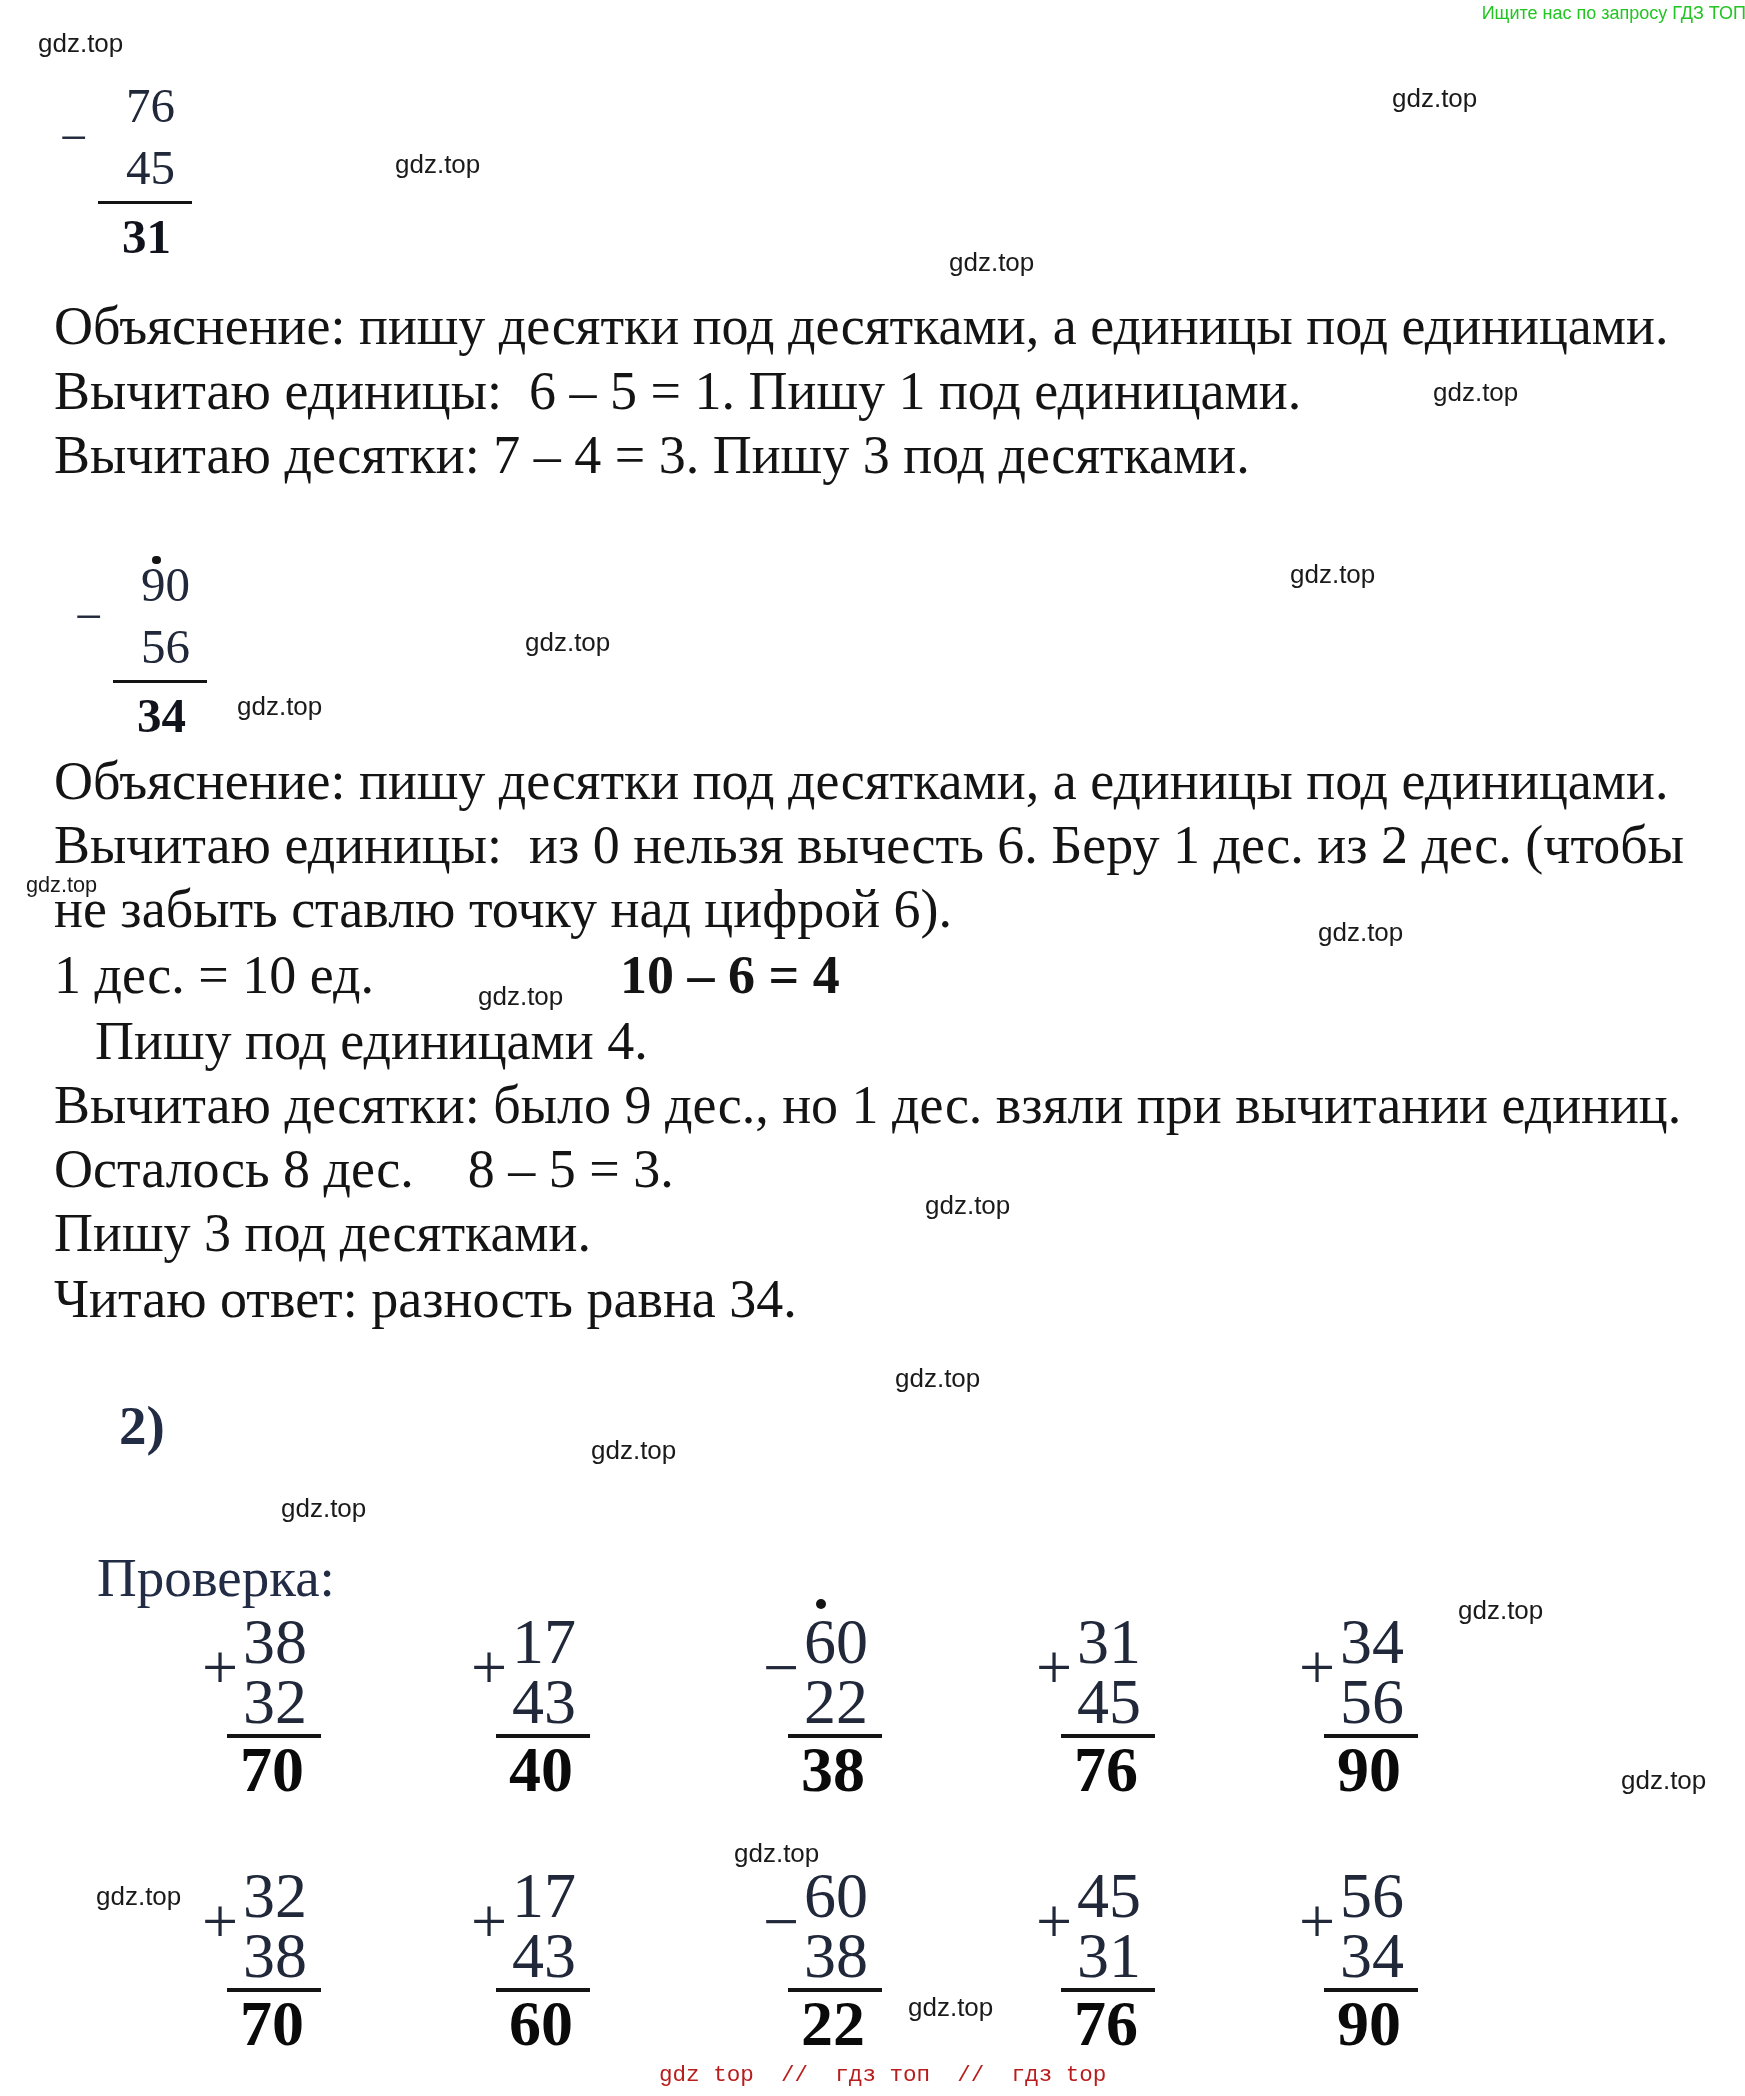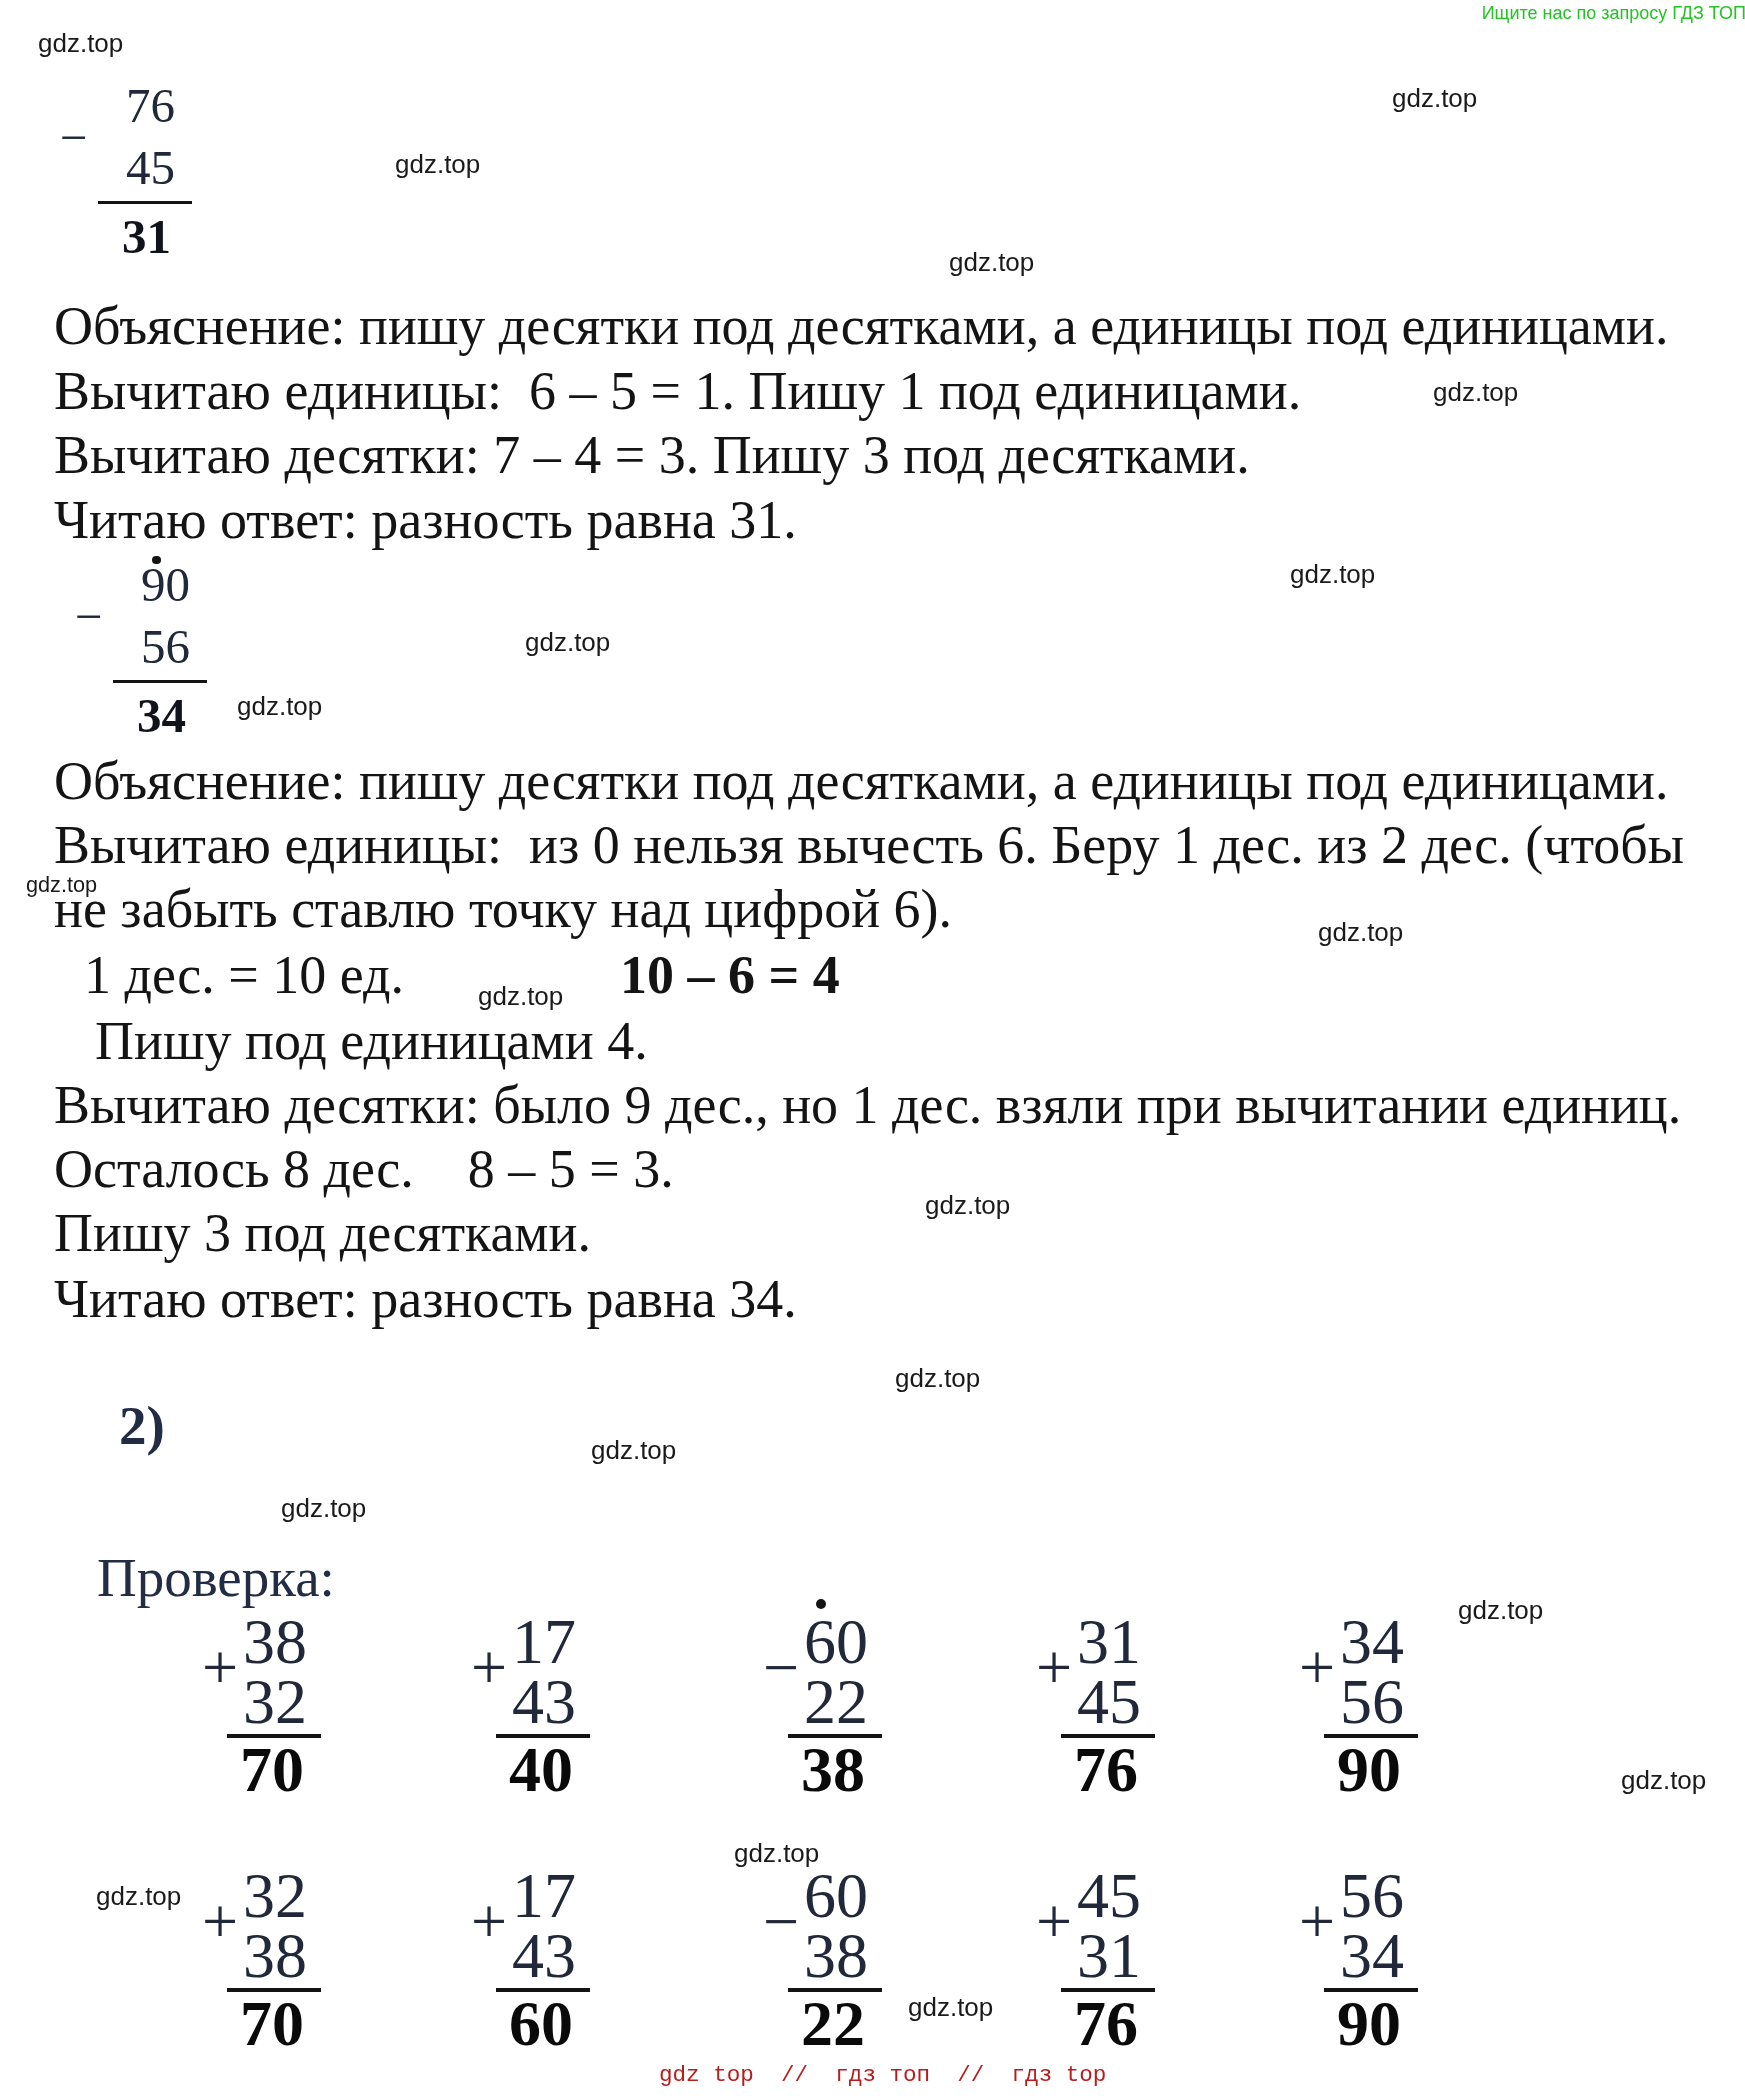--- a/index.html
+++ b/index.html
@@ -77,37 +77,36 @@
       <div>76</div>
       <div>45</div>
     </div>
     <div class="rule"></div>
     <div class="result">31</div>
   </div>
 
   <div class="line" style="top:298px;">Объяснение: пишу десятки под десятками, а единицы под единицами.</div>
   <div class="line" style="top:363px;">Вычитаю единицы:  6 – 5 = 1. Пишу 1 под единицами.</div>
   <div class="line" style="top:427px;">Вычитаю десятки: 7 – 4 = 3. Пишу 3 под десятками.</div>
-  <div class="line" style="top:492px;">Читаю ответ: разность равна 31.</div>
 
   <div class="colop-sm" style="left:75px;top:554px;">
     <span class="dot"></span>
     <span class="sign">−</span>
     <div class="nums">
       <div>90</div>
       <div>56</div>
     </div>
     <div class="rule"></div>
     <div class="result">34</div>
   </div>
 
   <div class="line" style="top:753px;">Объяснение: пишу десятки под десятками, а единицы под единицами.</div>
   <div class="line" style="top:817px;">Вычитаю единицы:  из 0 нельзя вычесть 6. Беру 1 дес. из 2 дес. (чтобы</div>
   <div class="line" style="top:881px;">не забыть ставлю точку над цифрой 6).</div>
-  <div class="line" style="top:947px;margin-left:30px;">1 дес. = 10 ед.</div>
+  <div class="line" style="top:947px;">1 дес. = 10 ед.</div>
   <div class="line" style="top:947px;left:620px;font-weight:bold;">10 – 6 = 4</div>
   <div class="line" style="top:1013px;margin-left:41px;">Пишу под единицами 4.</div>
   <div class="line" style="top:1077px;">Вычитаю десятки: было 9 дес., но 1 дес. взяли при вычитании единиц.</div>
   <div class="line" style="top:1141px;">Осталось 8 дес.    8 – 5 = 3.</div>
   <div class="line" style="top:1205px;">Пишу 3 под десятками.</div>
   <div class="line" style="top:1271px;">Читаю ответ: разность равна 34.</div>
 
   <div class="heading bold" style="left:119px;top:1394px;">2)</div>
   <div class="heading" style="left:97px;top:1546px;">Проверка:</div>
 

